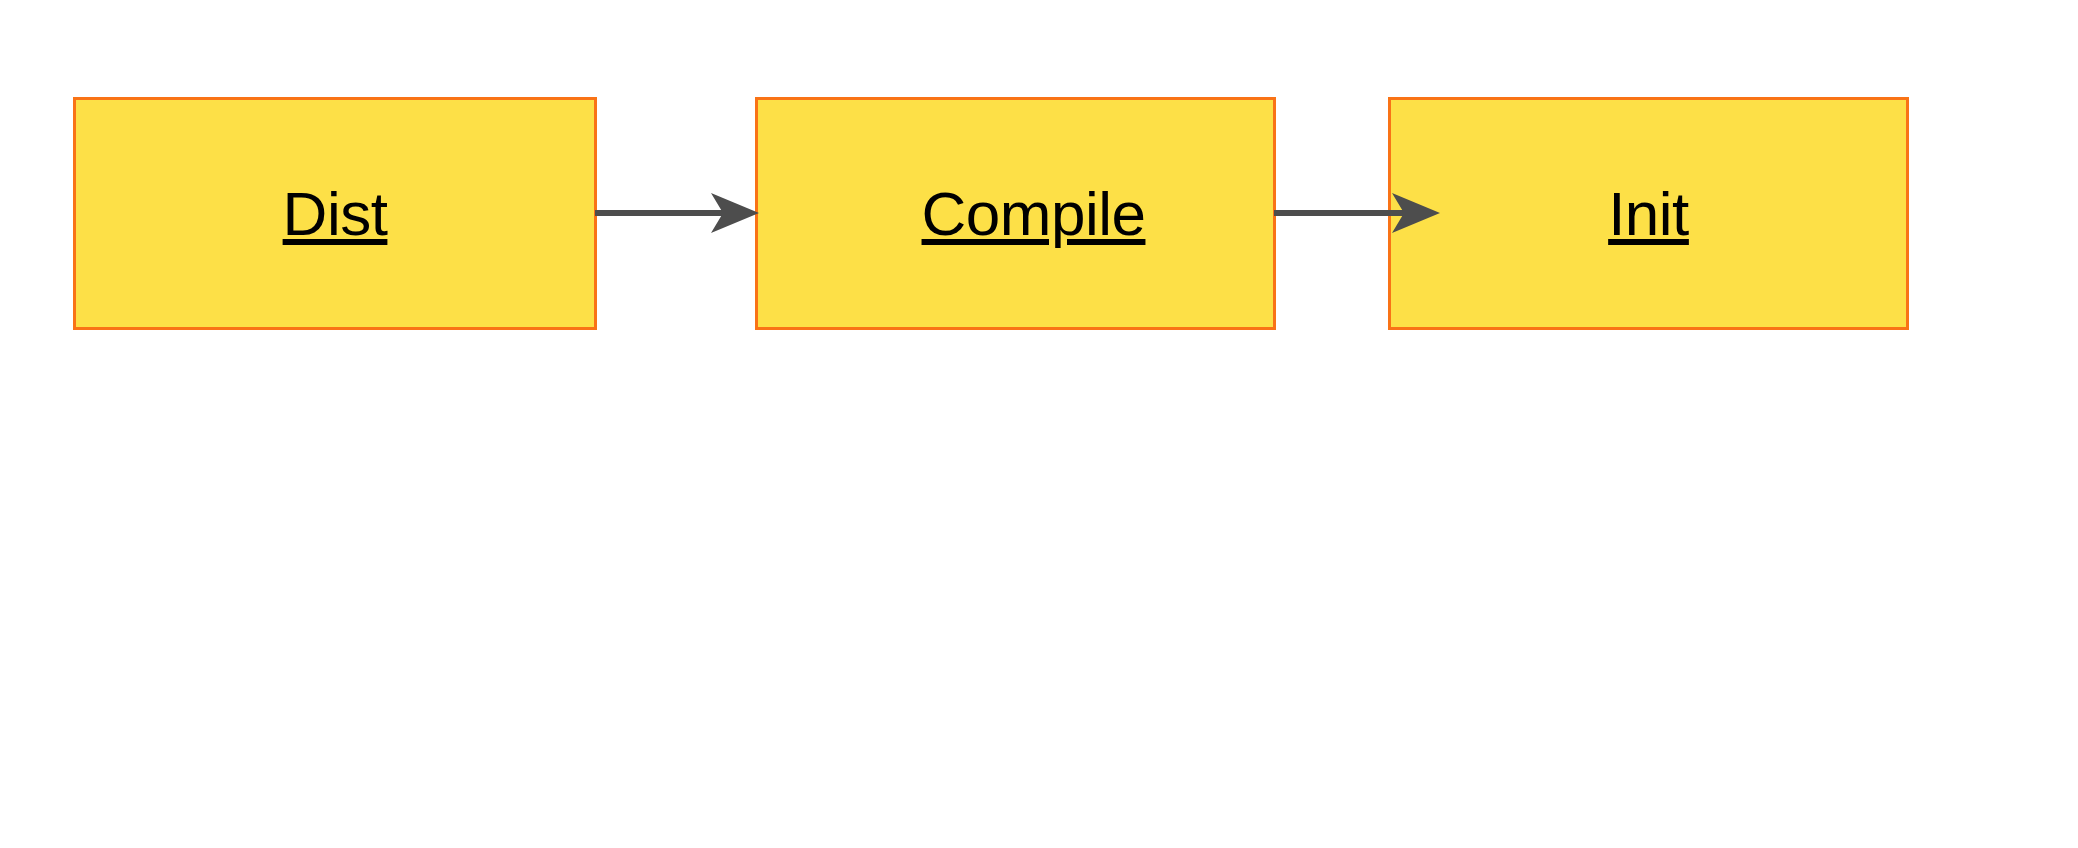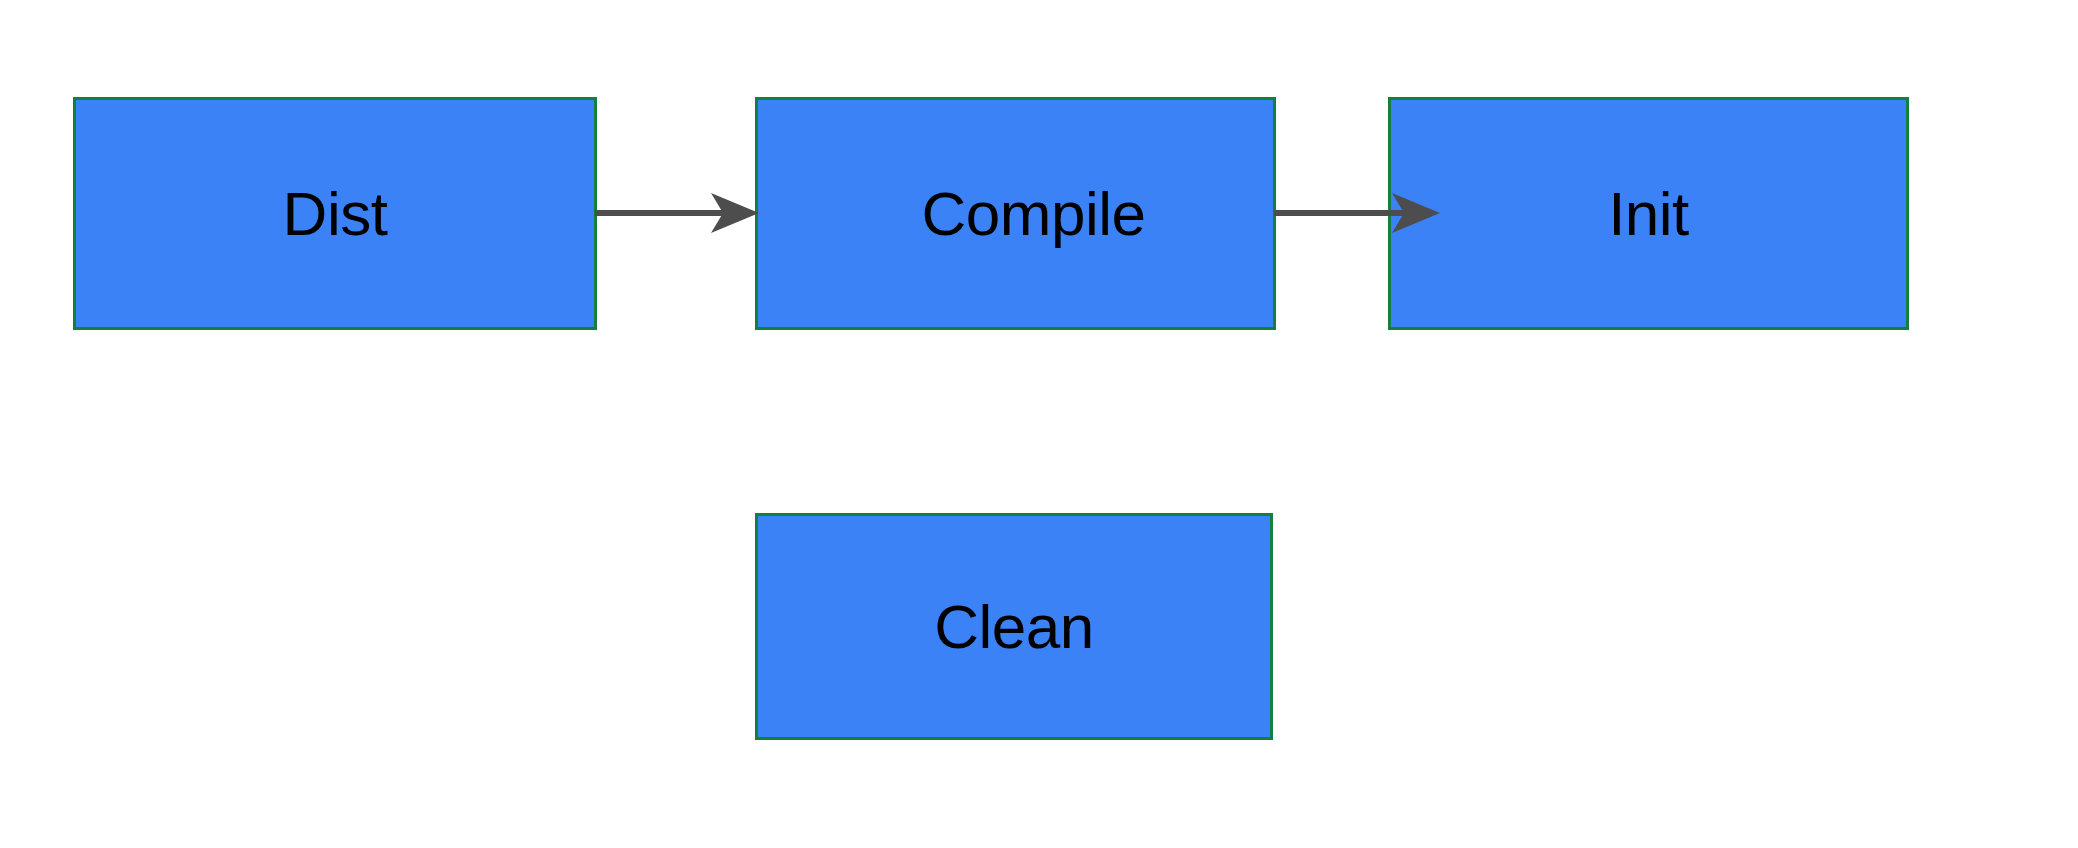--- a/index.html
+++ b/index.html
@@ -19,25 +19,26 @@
     position: relative;
     width: 2078px;
     height: 848px;
     background: #ffffff;
   }
 
   
   .node {
     position: absolute;
     box-sizing: border-box;
-    background: #3b82f6;
-    border: 3px solid #15803d;
+    background: #fde047;
+    border: 3px solid #f97316;
     display: flex;
     align-items: center;
     justify-content: center;
+    text-decoration: underline;
   }
 
   .node-label {
     font-family: "Liberation Sans", "DejaVu Sans", sans-serif;
     font-size: 62px;
     font-weight: 400;
     line-height: 1;
     color: #000000;
     letter-spacing: -0.5px;
     white-space: nowrap;
@@ -67,23 +68,20 @@
   </div>
 
   <div class="node" id="node-compile">
     <span class="node-label">Compile</span>
   </div>
 
   <div class="node" id="node-init">
     <span class="node-label">Init</span>
   </div>
 
-  <div class="node" id="node-clean">
-    <span class="node-label">Clean</span>
-  </div>
 
   <svg class="edge" id="edge-dist-compile" viewBox="0 0 164 60" width="164" height="60" xmlns="http://www.w3.org/2000/svg">
     <line x1="0" y1="30" x2="128" y2="30" stroke="#4d4d4d" stroke-width="6"></line>
     <path d="M 164 30 L 116 10 L 128 30 L 116 50 Z" fill="#4d4d4d"></path>
   </svg>
 
   <svg class="edge" id="edge-compile-init" viewBox="0 0 166 60" width="166" height="60" xmlns="http://www.w3.org/2000/svg">
     <line x1="0" y1="30" x2="130" y2="30" stroke="#4d4d4d" stroke-width="6"></line>
     <path d="M 166 30 L 118 10 L 130 30 L 118 50 Z" fill="#4d4d4d"></path>
   </svg>

